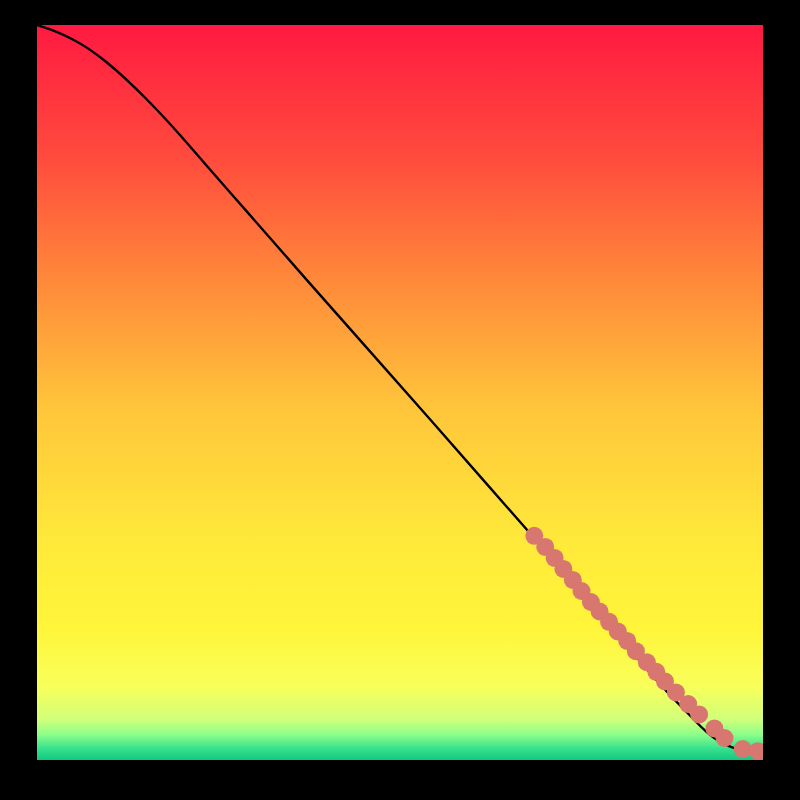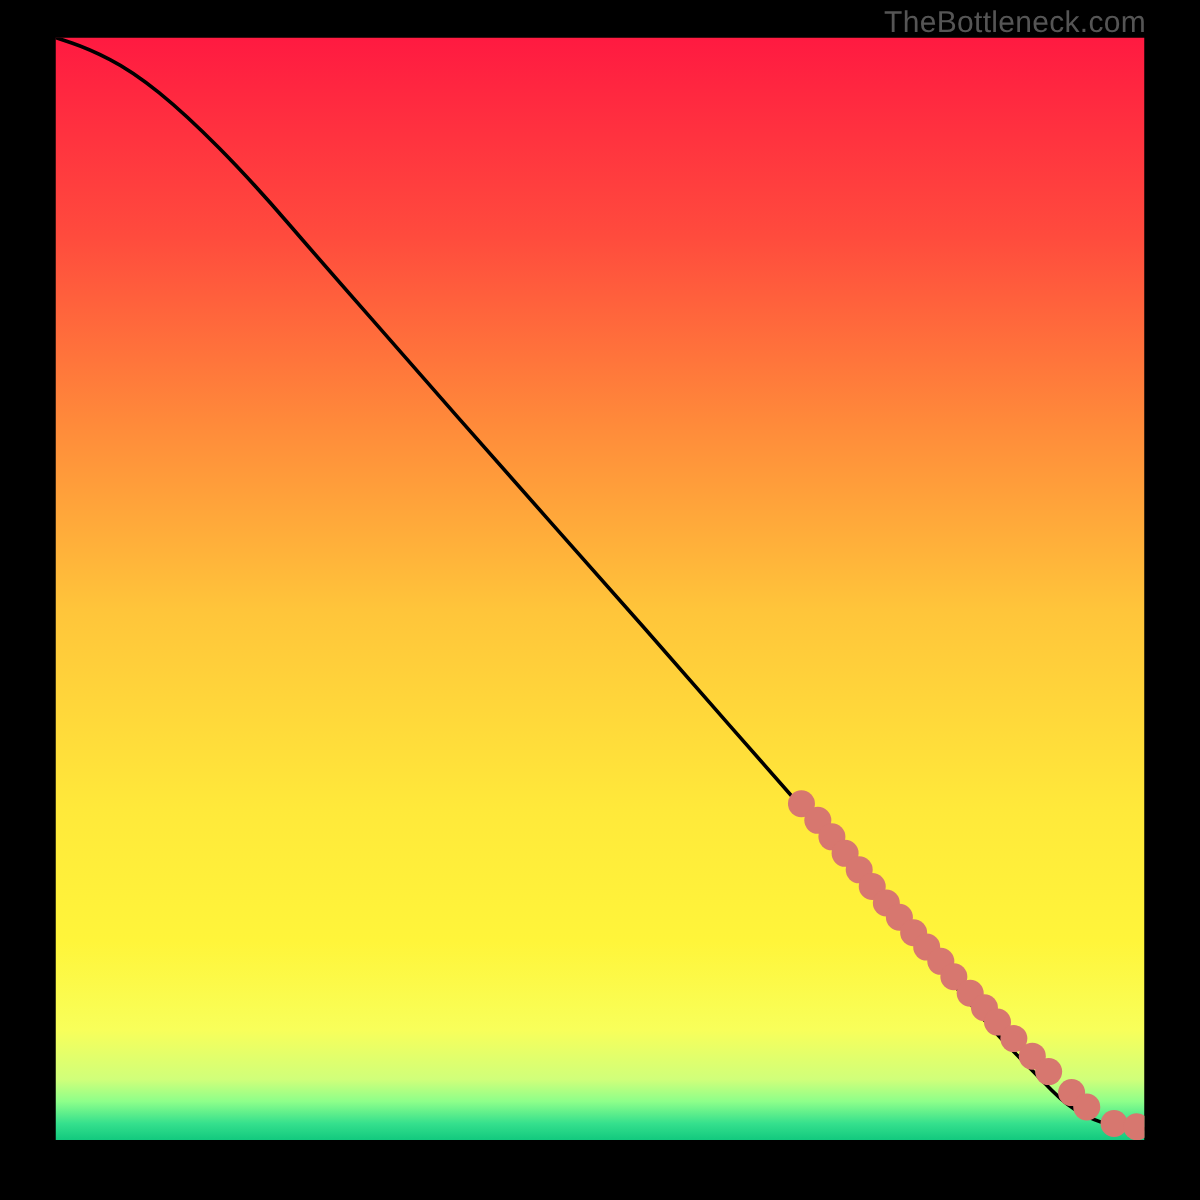--- a/index.html
+++ b/index.html
@@ -38,21 +38,20 @@
     letter-spacing: 0.2px;
     font-weight: 400;
     user-select: none;
   }
 </style>
 </head>
 <body>
 
 <div class="stage">
 
-  <div class="watermark">TheBottleneck.com</div>
 
   <div class="plot">
     <svg viewBox="0 0 726 735">
       <defs>
         <linearGradient id="bg-grad" x1="0" y1="0" x2="0" y2="1">
         <stop offset="0%" stop-color="#ff1a41"></stop>
             <stop offset="18%" stop-color="#ff4b3d"></stop>
             <stop offset="35%" stop-color="#ff8a3a"></stop>
             <stop offset="52%" stop-color="#ffc53a"></stop>
             <stop offset="70%" stop-color="#ffe93a"></stop>

